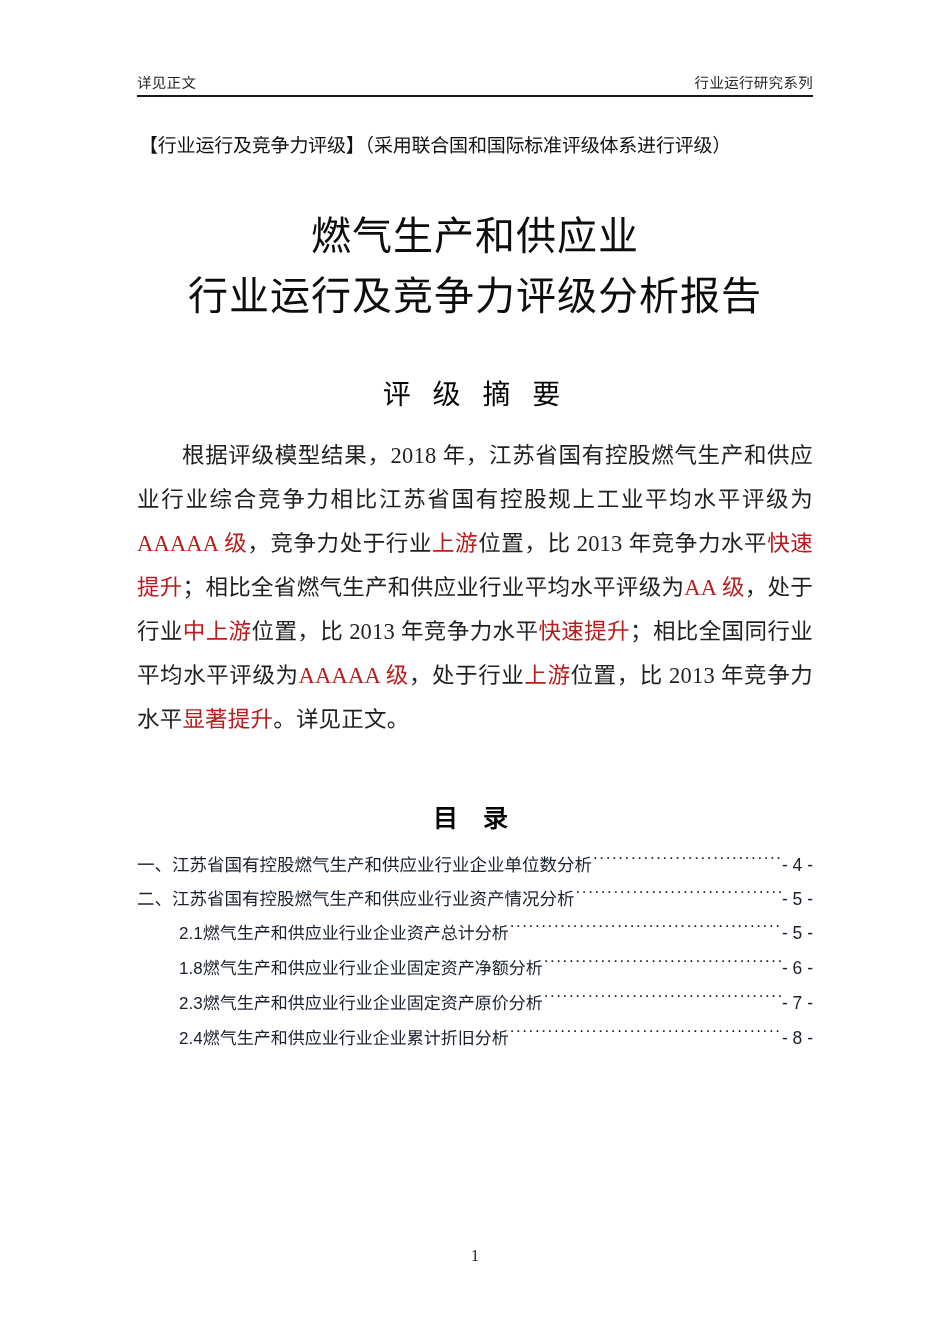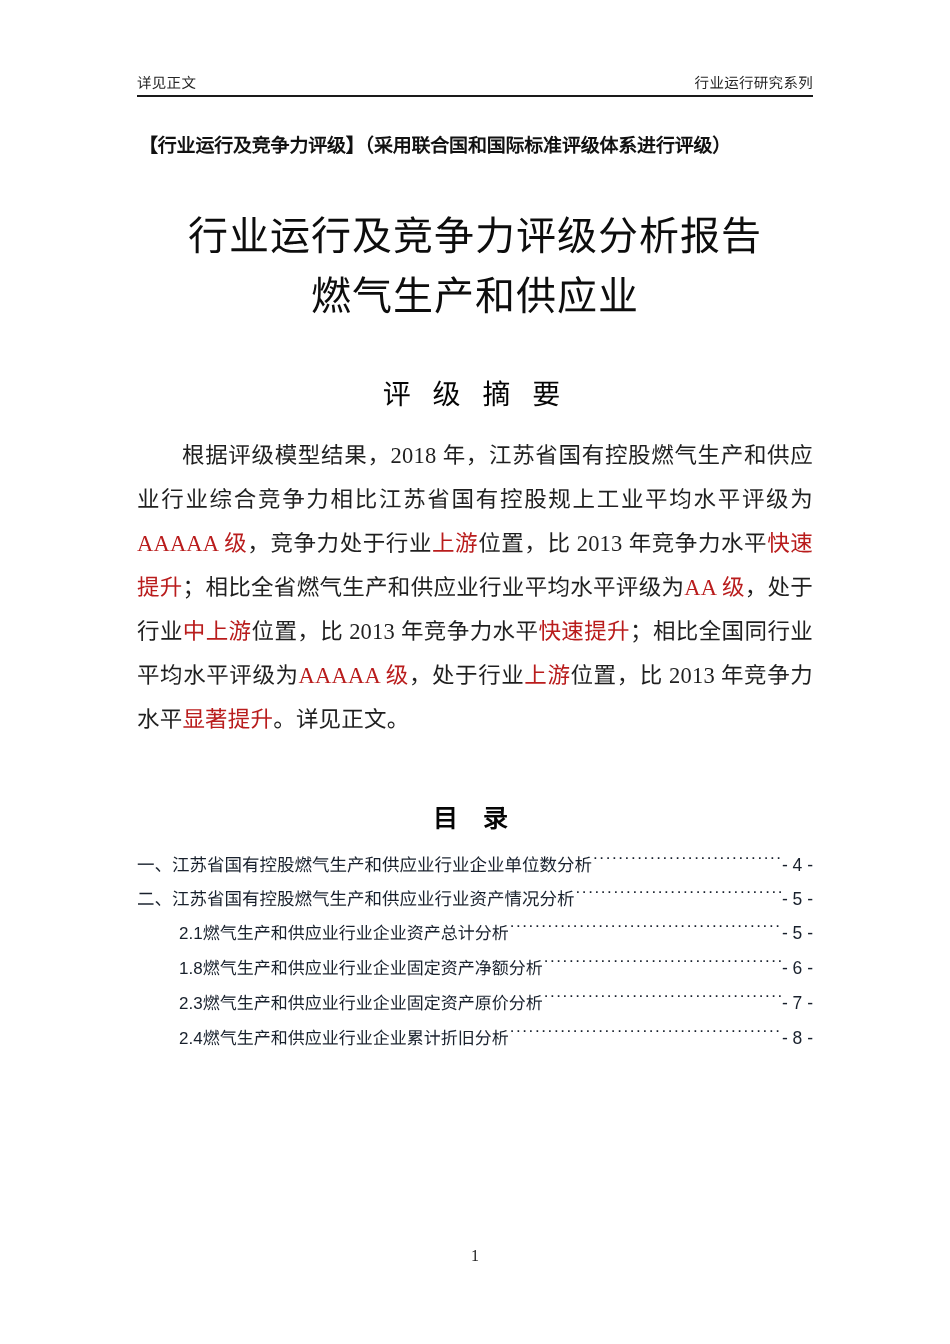--- a/index.html
+++ b/index.html
@@ -51,21 +51,21 @@
     position: absolute;
     left: 137px;
     top: 120px;
     width: 676px;
   }
 
   
   .kicker {
     font-family: "Liberation Serif", "DejaVu Serif", serif;
     font-size: 19px;
-    font-weight: bold;
+    font-weight: normal;
     line-height: 1.5;
     color: #111;
     margin: 12px 0 0 2px;
     white-space: nowrap;
     letter-spacing: -0.2px;
   }
 
   
   .doc-title {
     margin-top: 46px;
@@ -193,22 +193,22 @@
   <div class="page-header">
     <span class="hdr-text">详见正文</span>
     <span class="hdr-text">行业运行研究系列</span>
   </div>
 
   <div class="content">
 
     <div class="kicker">【行业运行及竞争力评级】（采用联合国和国际标准评级体系进行评级）</div>
 
     <div class="doc-title">
+      <div class="tline">燃气生产和供应业</div>
       <div class="tline">行业运行及竞争力评级分析报告</div>
-      <div class="tline">燃气生产和供应业</div>
     </div>
 
     <div class="sec-heading">评 级 摘 要</div>
 
     <p class="abstract"><span>根据评级模型结果，2018 年，江苏省国有控股燃气生产和供应业行业综合竞争力相比江苏省国有控股规上工业平均水平评级为</span><b>AAAAA 级</b><span>，竞争力处于行业</span><b>上游</b><span>位置，比 2013 年竞争力水平</span><b>快速提升</b><span>；相比全省燃气生产和供应业行业平均水平评级为</span><b>AA 级</b><span>，处于行业</span><b>中上游</b><span>位置，比 2013 年竞争力水平</span><b>快速提升</b><span>；相比全国同行业平均水平评级为</span><b>AAAAA 级</b><span>，处于行业</span><b>上游</b><span>位置，比 2013 年竞争力水平</span><b>显著提升</b><span>。详见正文。</span></p>
 
     <div class="toc-heading">目 录</div>
 
     <div class="toc-list" id="toc-list">
         <div class="toc-row lvl1">

